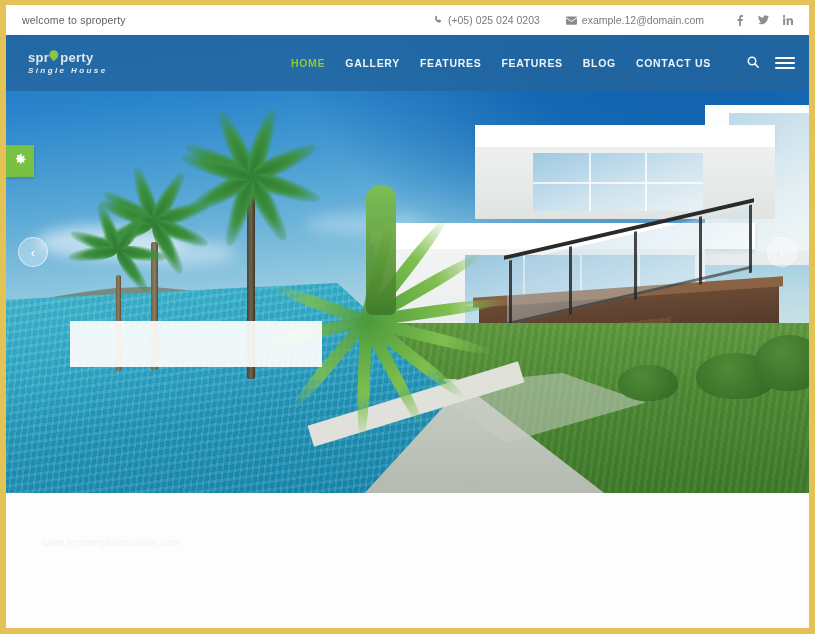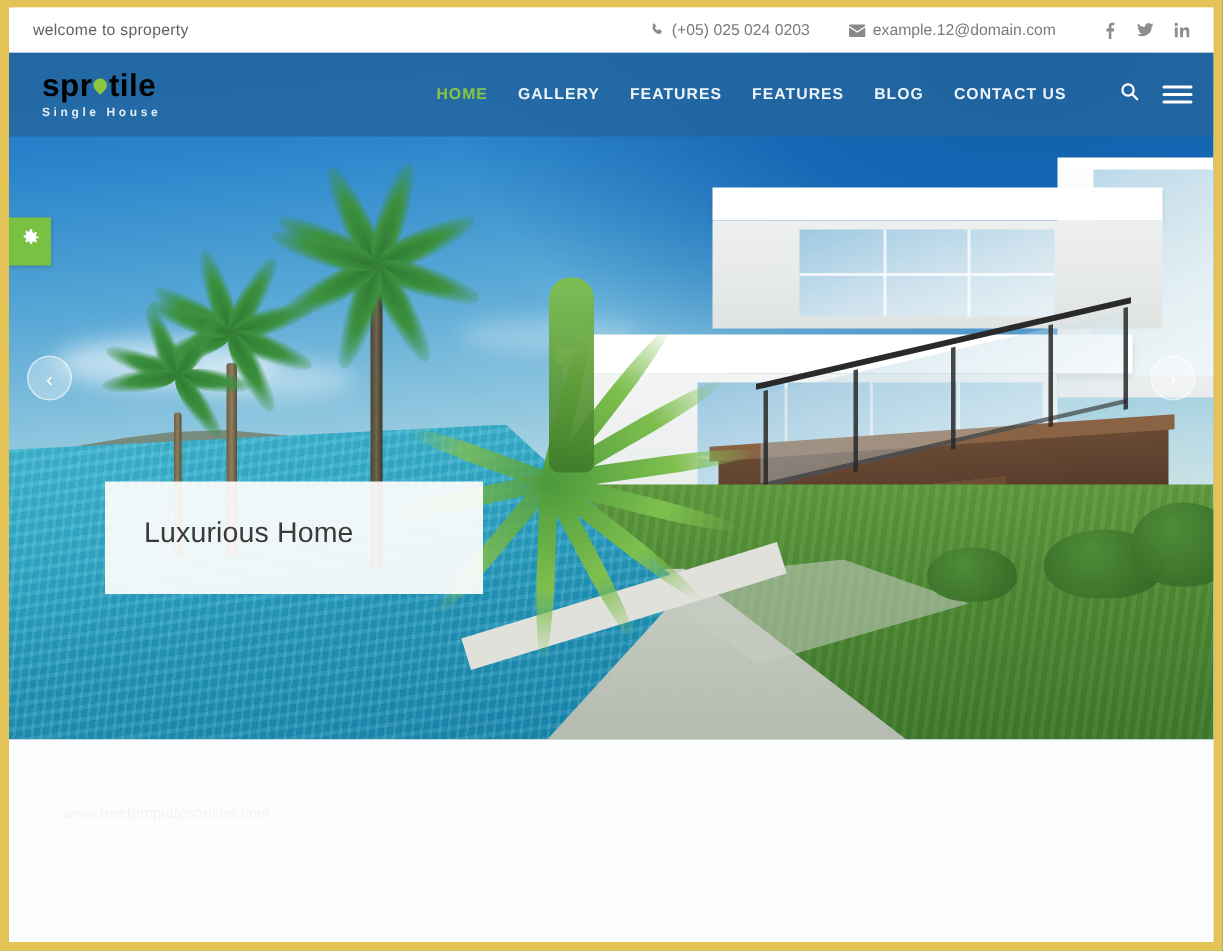--- a/index.html
+++ b/index.html
@@ -205,31 +205,32 @@
   
   .navbar {
     position:absolute; left:0; top:0; width:100%; height:56px;
     background:rgba(36,101,156,.78);
     display:flex; align-items:center;
     padding:0 14px 0 22px;
     z-index:30;
   }
   .logo { line-height:1; user-select:none; }
   .logo-main {
-    font-size:21px; font-weight:bold; color:#000000; letter-spacing:.3px;
-    display:flex; align-items:center;
+    font-size:13px; font-weight:bold; color:#e5e5e5; letter-spacing:.3px;
+    display:flex; 
   }
   .logo-dot {
     display:inline-block; width:9px; height:9px; margin:0 1px;
     background:#8cc63e; border-radius:50% 50% 50% 0;
     transform:rotate(-45deg) translateY(-1px);
   }
   .logo-sub {
     font-size:8px; color:#e3ecf3; letter-spacing:2.4px; margin-top:3px;
     font-weight:bold;
+    font-style:italic;
   }
   .nav { margin-left:auto; display:flex; align-items:center; gap:20px; }
   .nav a {
     color:#eef4f8; font-size:10.5px; font-weight:bold; letter-spacing:.7px;
     text-decoration:none; white-space:nowrap;
   }
   .nav a.active { color:#8cc63e; }
   .nav-icons { display:flex; align-items:center; gap:16px; margin-left:16px; }
   .nav-icons .ico { color:#ffffff; cursor:pointer; display:block; }
   .burger { width:20px; display:flex; flex-direction:column; gap:3px; cursor:pointer; }
@@ -441,21 +442,21 @@
         <div class="cycad-leaf" style="left:60px;top:110px;width:100px;transform:rotate(200deg);opacity:.8"></div>
       </div>
       <div style="position:absolute;left:360px;top:150px;width:30px;height:130px;background:linear-gradient(180deg,#7fc04a,#3f7a28);border-radius:14px 14px 6px 6px;opacity:.92"></div>
     </div>
 
     <div class="navbar">
       <div class="logo">
         <div class="logo-main">
           <span>spr</span>
           <span class="logo-dot"></span>
-          <span>tile</span>
+          <span>perty</span>
         </div>
         <div class="logo-sub">Single House</div>
       </div>
 
       <nav class="nav">
         <a href="#" class="active">HOME</a>
         <a href="#">GALLERY</a>
         <a href="#">FEATURES</a>
         <a href="#">FEATURES</a>
         <a href="#">BLOG</a>
@@ -486,21 +487,20 @@
     </div>
 
     <div class="arrow prev">
       <span>‹</span>
     </div>
     <div class="arrow next">
       <span>›</span>
     </div>
 
     <div class="caption">
-      <h2>Luxurious Home</h2>
     </div>
   </div>
 
   <div class="about">
     <div class="watermark">www.freetemplatesonline.com</div>
   </div>
 
 </div>
 </div>
 

